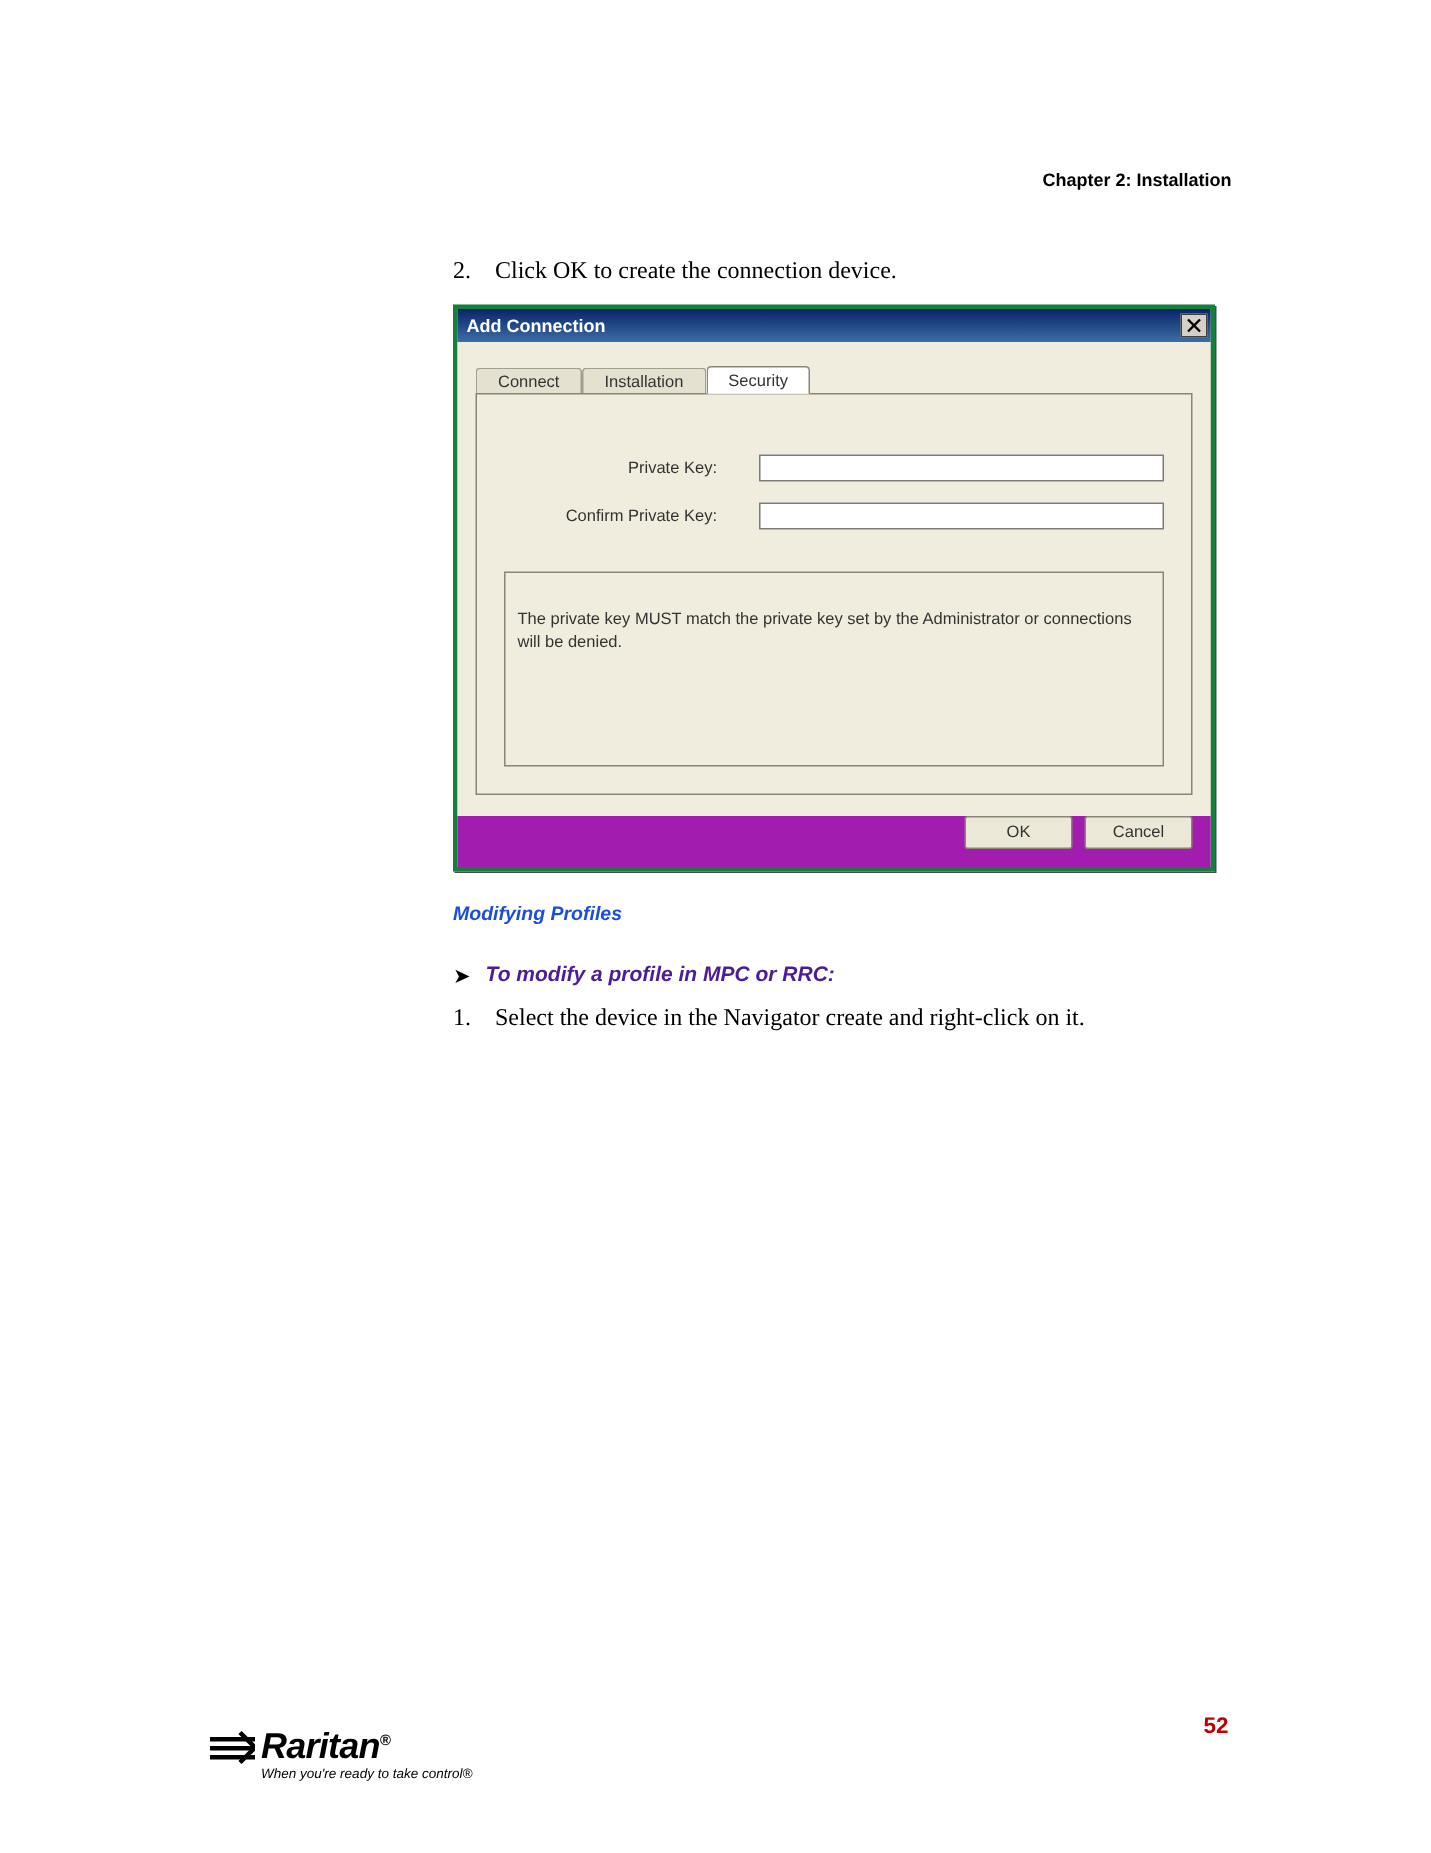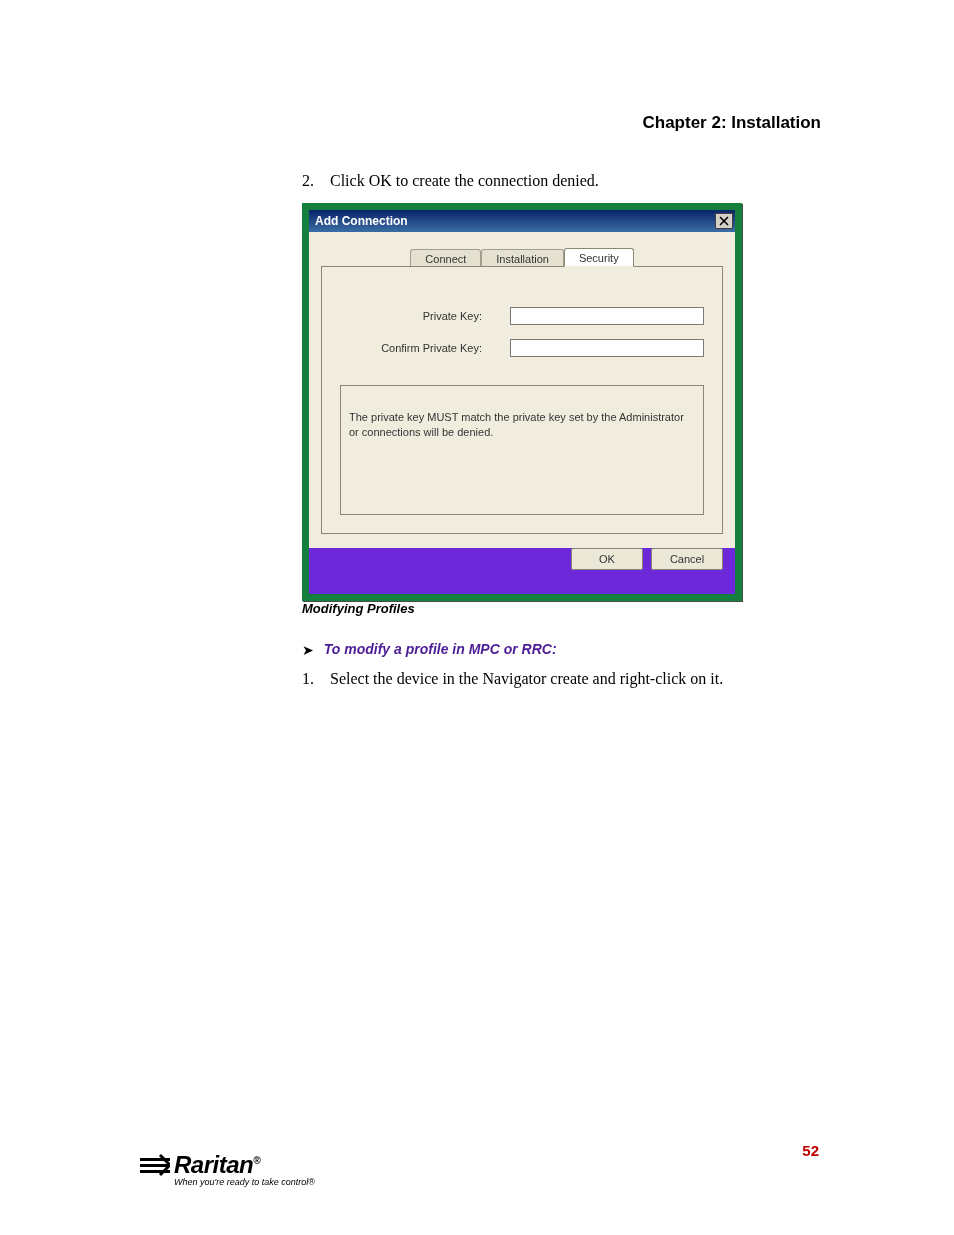--- a/index.html
+++ b/index.html
@@ -1,48 +1,48 @@
 <!DOCTYPE html>
 <html><head>
 <meta charset="utf-8">
 <style>
   * { box-sizing: border-box; margin: 0; padding: 0; }
   html, body { width: 954px; height: 1235px; background: #ffffff; font-family: "Times New Roman", serif; color: #000; }
   .page { position: relative; width: 954px; height: 1235px; }
 
-  .chapter-header { position: absolute; top: 113px; right: 133px; font-family: Arial, Helvetica, sans-serif; font-weight: bold; font-size: 17px; color: #000; }
+  .chapter-header { position: absolute; top: 113px; right: 133px; font-family: Arial, Helvetica, sans-serif; font-weight: bold; font-size: 12px; color: #000; }
 
   .step-2 { position: absolute; top: 172px; left: 302px; font-size: 16px; }
   .step-2 .num { display: inline-block; width: 24px; }
 
   
-  .dialog { position: absolute; top: 203px; left: 302px; width: 440px; background: #ece9d8; border: 7px solid #15803d; box-shadow: 1px 1px 0 #4a4a4a; }
+  .dialog { position: absolute; top: 203px; left: 302px; width: 508px; background: #ece9d8; border: 3px solid #15803d; box-shadow: 1px 1px 0 #4a4a4a; }
   .titlebar { height: 22px; background: linear-gradient(#0a246a, #3a6ea5); color: #fff; display: flex; align-items: center; justify-content: space-between; padding: 0 2px 0 6px; font-family: Tahoma, Arial, sans-serif; font-size: 12px; font-weight: bold; }
   .titlebar .title { }
   .close-btn { width: 18px; height: 16px; background: #d4d0c8; border: 1px solid #404040; display: flex; align-items: center; justify-content: center; }
   .close-btn svg { width: 10px; height: 10px; }
 
   .dialog-body { padding: 12px 12px 14px 12px; background: #f0eddf; font-family: "Lucida Sans Unicode", "Lucida Grande", Tahoma, sans-serif; font-size: 11px; color: #333; }
 
-  .tabstrip { display: flex; align-items: flex-end; height: 22px; position: relative; justify-content: center; }
+  .tabstrip { display: flex; align-items: flex-end; height: 22px; position: relative; }
   .tab { padding: 3px 14px 2px 14px; border: 1px solid #8a8675; border-bottom: none; background: #ece8d7; color: #333; font-family: "Lucida Sans Unicode", Tahoma, sans-serif; font-size: 11px; margin-right: 0px; border-top-left-radius: 3px; border-top-right-radius: 3px; position: relative; }
   .tab.inactive { background: #e5e1d0; border-color: #a39f8e; top: 1px; }
   .tab.active { background: #ffffff; border-color: #8a8675; border-bottom: 1px solid #f0eddf; z-index: 2; top: 1px; }
   .tab-panel { border: 1px solid #8a8675; background: #f0eddf; padding: 40px 18px 18px 18px; position: relative; top: 0px; }
 
   .form-row { display: flex; align-items: center; margin-bottom: 14px; gap: 20px; }
   .form-label { width: 150px; text-align: right; padding-right: 8px; color: #333; }
   .form-input { flex: 1; height: 18px; border: 1px solid #7a7a7a; background: #fff; padding: 1px 3px; font-size: 11px; }
 
   .hint-box { margin-top: 28px; border: 1px solid #8a8675; padding: 24px 8px; min-height: 130px; font-size: 11px; color: #333; line-height: 1.4; }
 
-  .button-row { display: flex; justify-content: flex-end; gap: 8px; padding: 0 12px 24px 0; background: #6d28d9; }
+  .button-row { display: flex; justify-content: flex-end; gap: 8px; padding: 0 12px 12px 0; background: #a21caf; }
   .dlg-btn { min-width: 72px; height: 22px; background: #ece8d7; border: 1px solid #8a8675; font-family: Tahoma, sans-serif; font-size: 11px; color: #333; cursor: pointer; border-radius: 2px; }
 
-  .subheading { position: absolute; top: 601px; left: 302px; font-family: Arial, Helvetica, sans-serif; font-weight: bold; font-style: italic; font-size: 13px; color: #000000; text-align: center; }
+  .subheading { position: absolute; top: 601px; left: 302px; font-family: Arial, Helvetica, sans-serif; font-weight: bold; font-style: italic; font-size: 13px; color: #1d4ed8; text-align: center; }
 
   .action-row { position: absolute; top: 641px; left: 302px; display: flex; align-items: flex-start; gap: 10px; }
   .action-arrow { font-size: 14px; color: #000; line-height: 1.3; font-family: Arial, sans-serif; }
   .action-text { font-family: Arial, Helvetica, sans-serif; font-weight: bold; font-style: italic; font-size: 14px; color: #4c1d95; }
 
   .step-1 { position: absolute; top: 670px; left: 302px; font-size: 16px; }
   .step-1 .num { display: inline-block; width: 24px; }
 
   
   .footer-logo { position: absolute; left: 140px; bottom: 48px; font-style: italic; }
@@ -55,21 +55,21 @@
   .page-number { position: absolute; right: 135px; bottom: 76px; font-family: Arial, Helvetica, sans-serif; font-weight: bold; font-size: 15px; color: #c00000; }
 </style>
 </head>
 <body>
 
 <div class="page">
   <div class="chapter-header">Chapter 2: Installation</div>
 
   <div class="step-2">
     <span class="num">2.</span>
-    <span>Click OK to create the connection denied.</span>
+    <span>Click OK to create the connection device.</span>
   </div>
 
   <div class="dialog">
     <div class="titlebar">
       <span class="title">Add Connection</span>
       <div class="close-btn">
         <svg viewBox="0 0 10 10">
           <line x1="1" y1="1" x2="9" y2="9" stroke="#000" stroke-width="1.6"></line>
           <line x1="9" y1="1" x2="1" y2="9" stroke="#000" stroke-width="1.6"></line>
         </svg>

